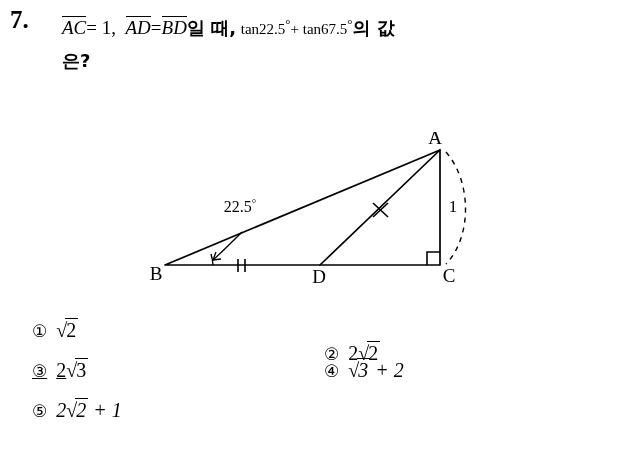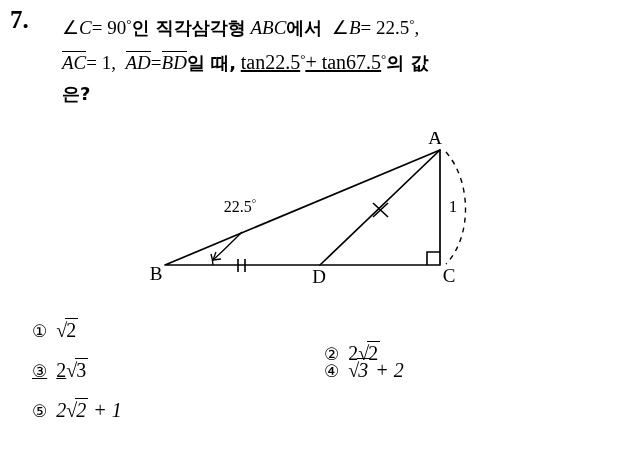--- a/index.html
+++ b/index.html
@@ -57,22 +57,21 @@
     font-style: italic;
     font-family: "Liberation Serif", serif;
   }
   .ovl {
     border-top: 1.4px solid #000;
     padding-top: 0px;
     display: inline-block;
     line-height: 1.12;
   }
   .sm {
-    font-size: 20px;
-    text-decoration: underline;
+    font-size: 15px;
   }
   .deg {
     font-size: 13px;
     vertical-align: 0.45em;
   }
 
   
   .figure {
     position: absolute;
     left: 120px;
@@ -124,23 +123,20 @@
   }
 </style>
 </head>
 <body>
 
 <div class="question">
   <div class="qnum">7.</div>
 
   <div class="qbody">
 
-    <span class="line">
-      <span class="math">∠</span><span class="mi">C</span><span class="math">= 90</span><span class="deg">°</span><span class="kor">인 직각삼각형</span>&nbsp;<span class="mi">ABC</span><span class="kor">에서</span>&nbsp;&nbsp;<span class="math">∠</span><span class="mi">B</span><span class="math">= 22.5</span><span class="deg">°</span><span class="math">,</span>
-    </span>
 
     <span class="line">
       <span class="mi ovl">AC</span><span class="math">= 1,</span>&nbsp;&nbsp;<span class="mi ovl">AD</span><span class="math">=</span><span class="mi ovl">BD</span><span class="kor">일 때,</span>&nbsp;<span class="math sm">tan22.5</span><span class="deg">°</span><span class="math sm">+ tan67.5</span><span class="deg">°</span><span class="kor">의 값</span>
     </span>
 
     <span class="line">
       <span class="kor">은?</span>
     </span>
 
   </div>

